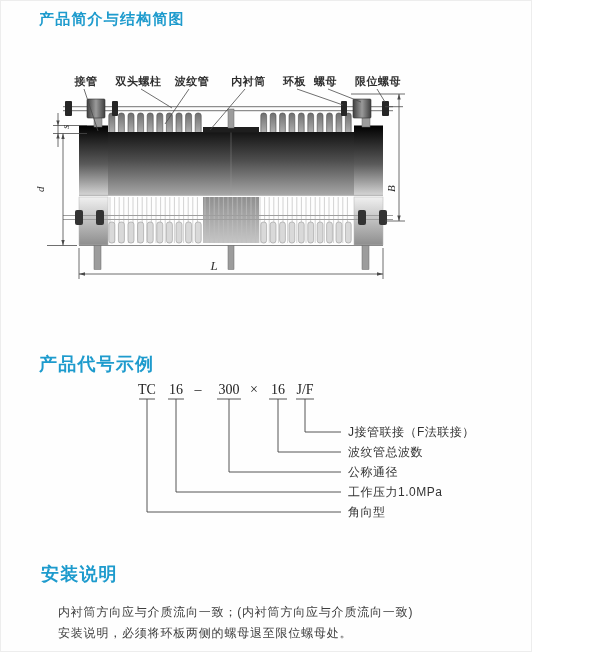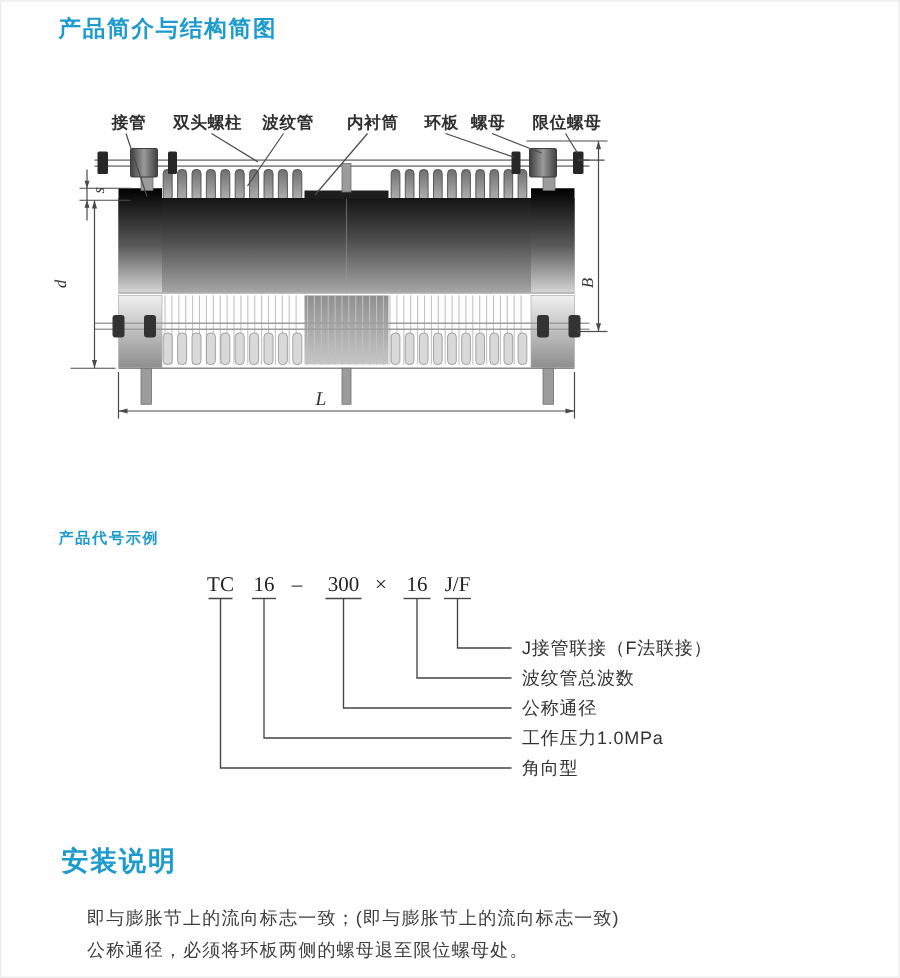--- a/index.html
+++ b/index.html
@@ -1,27 +1,27 @@
 <!DOCTYPE html>
 <html><head>
 <meta charset="utf-8">
 <style>
   * { margin:0; padding:0; box-sizing:border-box; }
   html,body { background:#ffffff; }
   body { font-family:"Liberation Sans", sans-serif; }
   .page {
-    position:relative; width:600px; height:652px;
+    position:relative; width:532px; height:652px;
     background:#fefefe; border:1px solid #ededed; overflow:hidden;
   }
   .sec-title {
     position:absolute; font-weight:bold; color:#1e9bcd; letter-spacing:1.2px;
     font-family:"Liberation Sans", sans-serif;
   }
   #title-intro   { left:38px; top:9px;   font-size:15px; }
-  #title-code    { left:38px; top:351px; font-size:10px; }
+  #title-code    { left:38px; top:351px; font-size:18px; }
   #title-install { left:40px; top:561px; font-size:18px; }
   .para {
     position:absolute; left:57px; font-size:12px; color:#3d3d3d;
     letter-spacing:0.8px; white-space:nowrap;
   }
   #install-line1 { top:603px; }
   #install-line2 { top:624px; }
   svg.overlay { position:absolute; left:0; top:0; }
   .plabel  { font:bold 11px "Liberation Sans", sans-serif; fill:#2f2f2f; letter-spacing:0.5px; }
   .dim     { font:italic 11px "Liberation Serif", serif; fill:#333; }
@@ -34,22 +34,22 @@
 </style>
 </head>
 <body>
 
 <div class="page">
 
   <div class="sec-title" id="title-intro">产品简介与结构简图</div>
   <div class="sec-title" id="title-code">产品代号示例</div>
   <div class="sec-title" id="title-install">安装说明</div>
 
-  <div class="para" id="install-line1">即与膨胀节上的流向标志一致；(即与膨胀节上的流向标志一致)</div>
-  <div class="para" id="install-line2">公称通径，必须将环板两侧的螺母退至限位螺母处。</div>
+  <div class="para" id="install-line1">内衬筒方向应与介质流向一致；(内衬筒方向应与介质流向一致)</div>
+  <div class="para" id="install-line2">安装说明，必须将环板两侧的螺母退至限位螺母处。</div>
 
   <svg class="overlay" width="600" height="652" viewBox="0 0 600 652">
     <defs>
       <linearGradient id="bodyGrad" x1="0" y1="0" x2="0" y2="1">
         <stop offset="0" stop-color="#141414"></stop>
         <stop offset="0.45" stop-color="#4e4e4e"></stop>
         <stop offset="0.85" stop-color="#8f8f8f"></stop>
         <stop offset="1" stop-color="#a8a8a8"></stop>
       </linearGradient>
       <linearGradient id="colGrad" x1="0" y1="0" x2="0" y2="1">

